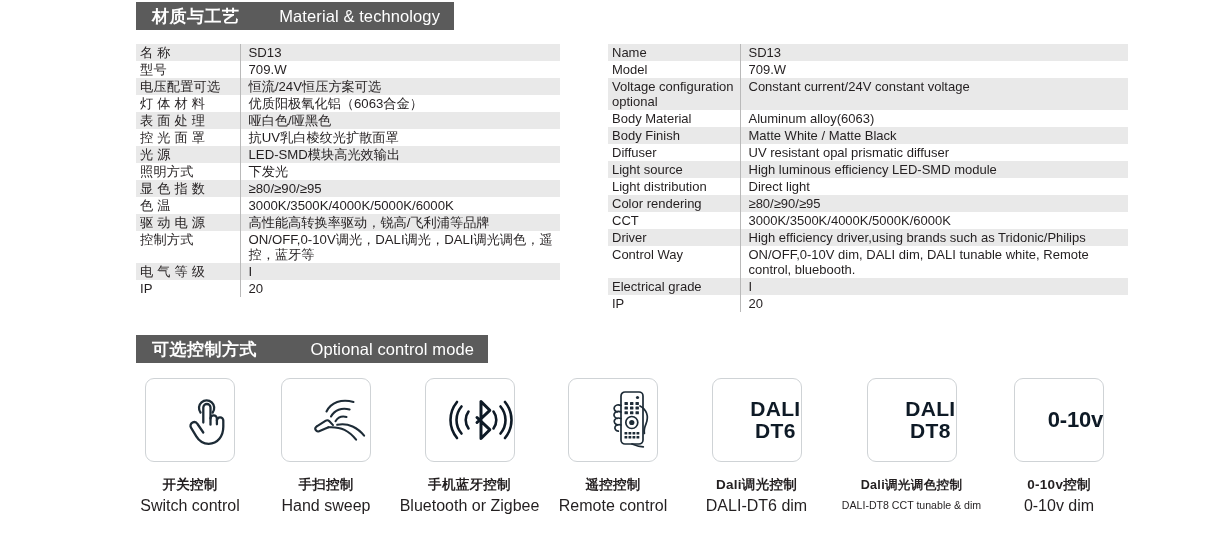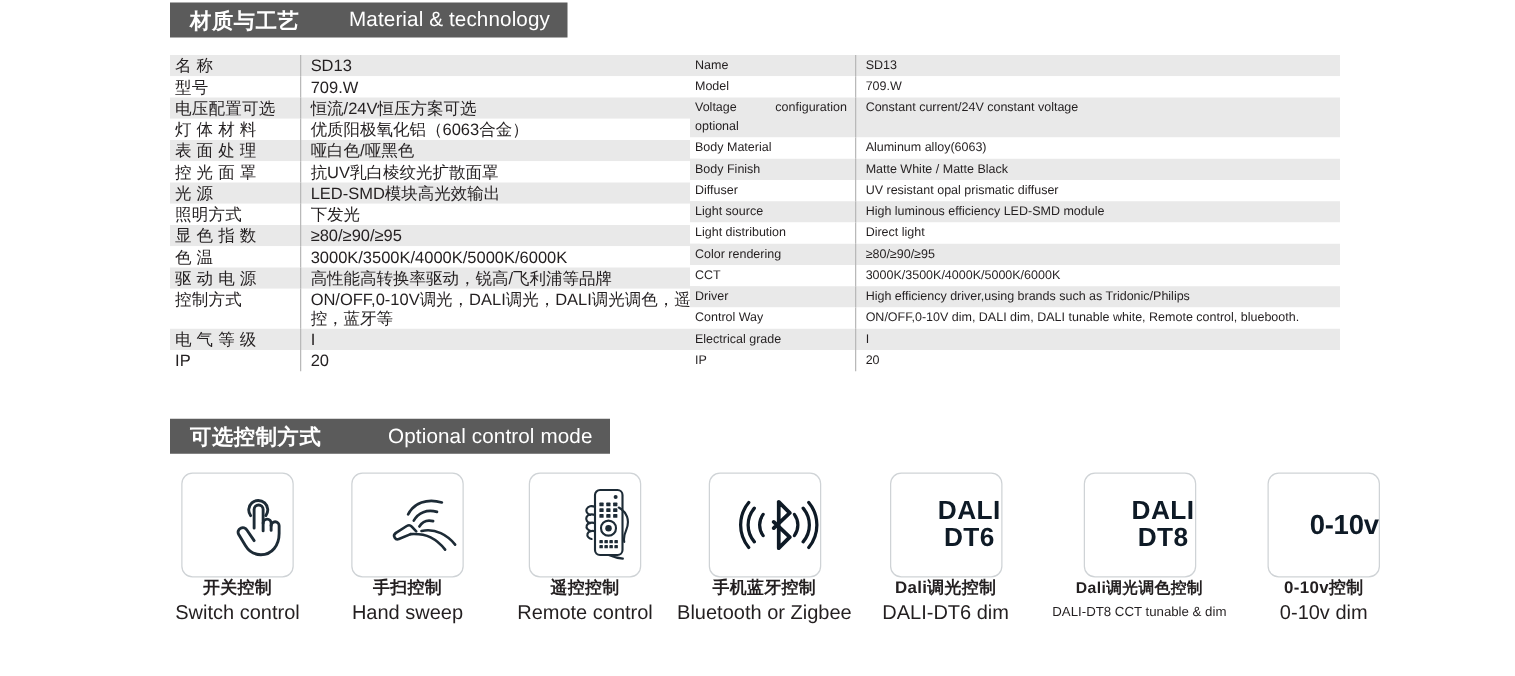--- a/index.html
+++ b/index.html
@@ -69,22 +69,22 @@
   #table-cn {
     left: 136px; top: 44px; width: 424px;
     font-size: 13.2px;
   }
   #table-cn col.c1 { width: 104px; }
   #table-cn col.c2 { width: 320px; }
   #table-cn .lbl { letter-spacing: 0.2px; }
 
   
   #table-en {
-    left: 552px; top: 44px; width: 520px;
-    font-size: 10px;
+    left: 608px; top: 44px; width: 520px;
+    font-size: 13px;
   }
   #table-en col.c1 { width: 132px; }
   #table-en col.c2 { width: 388px; }
   #table-en .lbl.justify {
     white-space: normal;
     text-align: justify;
     text-align-last: justify;
     padding-right: 6px;
   }
   #table-en .val.wrap { white-space: normal; padding-right: 4px; }
@@ -111,20 +111,21 @@
     border: 1px solid #cfd3d6;
     border-radius: 9px;
     background: #ffffff;
     display: flex;
     align-items: center;
     justify-content: flex-end;
     box-sizing: border-box;
   }
   .mode-box svg { display: block; }
   .mode-cn {
+    margin-top: 15px;
     font-size: 13.5px;
     font-weight: bold;
     color: #231f20;
     letter-spacing: 0.3px;
     line-height: 16px;
   }
   .mode-en {
     margin-top: 5px;
     font-size: 16px;
     color: #231f20;
@@ -314,20 +315,36 @@
         <path d="M21 23.5c3.6-6.4 10.6-9.3 18.6-7"></path>
         <path d="M25.5 28.2c2.3-3.8 6.3-5.5 11-4.3"></path>
         <path d="M6.5 33.5c-1.2.9-1.5 2.5-.7 3.7.7 1.1 2.1 1.5 3.3 1l9.4-3.9"></path>
         <path d="M6.8 33.3l8.6-5.5c1.3-.8 3-.6 4 .5l3.6 3.8"></path>
         <path d="M18.5 34.3c5.5-.3 11.3.3 16 2.6 4.4 2.2 8.3 5.6 11.6 9.8"></path>
         <path d="M27.2 31.8c4.6-1 10.6-.5 15.4 1.7 4.3 2 8.3 5.1 11.5 9.2"></path>
       </svg>
     </div>
     <div class="mode-cn">手扫控制</div>
     <div class="mode-en">Hand sweep</div>
+  </div>
+
+  <div class="mode-item" style="width:145px">
+    <div class="mode-box">
+      <svg width="66" height="46" viewBox="0 0 66 46" fill="none" stroke="#0e1a26" stroke-width="2.6" stroke-linecap="round" stroke-linejoin="round">
+        <path d="M33 4.5v37l8.8-8.8L29 20.5M33 4.5l8.8 8.8L29 25.5" stroke-width="3"></path>
+        <path d="M20.5 14.5c-1.8 2.5-2.8 5.4-2.8 8.5s1 6 2.8 8.5"></path>
+        <path d="M13.5 9.5C10.3 13.3 8.5 18 8.5 23s1.8 9.7 5 13.5"></path>
+        <path d="M6.5 5C2.4 10 0 16.2 0 23s2.4 13 6.5 18" transform="translate(2.5,0)"></path>
+        <path d="M45.5 14.5c1.8 2.5 2.8 5.4 2.8 8.5s-1 6-2.8 8.5"></path>
+        <path d="M52.5 9.5c3.2 3.8 5 8.5 5 13.5s-1.8 9.7-5 13.5"></path>
+        <path d="M59.5 5C63.6 10 66 16.2 66 23s-2.4 13-6.5 18" transform="translate(-2.5,0)"></path>
+      </svg>
+    </div>
+    <div class="mode-cn">手机蓝牙控制</div>
+    <div class="mode-en">Bluetooth or Zigbee</div>
   </div>
 
   <div class="mode-item" style="width:142px">
     <div class="mode-box">
       <svg width="50" height="62" viewBox="0 0 50 62" fill="none" stroke="#1d2b36" stroke-width="1.7" stroke-linecap="round" stroke-linejoin="round">
         <rect x="14" y="3" width="22" height="52" rx="4"></rect>
         <circle cx="30.5" cy="8.5" r="1.6" fill="#1d2b36" stroke="none"></circle>
         <g fill="#1d2b36" stroke="none">
           <rect x="17.5" y="13" width="3.4" height="3" rx=".5"></rect>
           <rect x="23" y="13" width="3.4" height="3" rx=".5"></rect>
@@ -358,36 +375,20 @@
         <path d="M33 17c2.8 1.5 5.4 4.1 6.6 7.3 1.3 3.6.8 7.2-.6 10.6-1.3 3-2.3 6.3-1.6 9.6"></path>
         <path d="M25 55c3.5 1.5 7.3 2.6 11.3 2.9"></path>
       </svg>
     </div>
     <div class="mode-cn">遥控控制</div>
     <div class="mode-en">Remote control</div>
   </div>
 
   <div class="mode-item" style="width:145px">
     <div class="mode-box">
-      <svg width="66" height="46" viewBox="0 0 66 46" fill="none" stroke="#0e1a26" stroke-width="2.6" stroke-linecap="round" stroke-linejoin="round">
-        <path d="M33 4.5v37l8.8-8.8L29 20.5M33 4.5l8.8 8.8L29 25.5" stroke-width="3"></path>
-        <path d="M20.5 14.5c-1.8 2.5-2.8 5.4-2.8 8.5s1 6 2.8 8.5"></path>
-        <path d="M13.5 9.5C10.3 13.3 8.5 18 8.5 23s1.8 9.7 5 13.5"></path>
-        <path d="M6.5 5C2.4 10 0 16.2 0 23s2.4 13 6.5 18" transform="translate(2.5,0)"></path>
-        <path d="M45.5 14.5c1.8 2.5 2.8 5.4 2.8 8.5s-1 6-2.8 8.5"></path>
-        <path d="M52.5 9.5c3.2 3.8 5 8.5 5 13.5s-1.8 9.7-5 13.5"></path>
-        <path d="M59.5 5C63.6 10 66 16.2 66 23s-2.4 13-6.5 18" transform="translate(-2.5,0)"></path>
-      </svg>
-    </div>
-    <div class="mode-cn">手机蓝牙控制</div>
-    <div class="mode-en">Bluetooth or Zigbee</div>
-  </div>
-
-  <div class="mode-item" style="width:145px">
-    <div class="mode-box">
       <div class="dali-text">
         <div>DALI</div>
         <div>DT6</div>
       </div>
     </div>
     <div class="mode-cn">Dali调光控制</div>
     <div class="mode-en">DALI-DT6 dim</div>
   </div>
 
   <div class="mode-item" style="width:165px">

